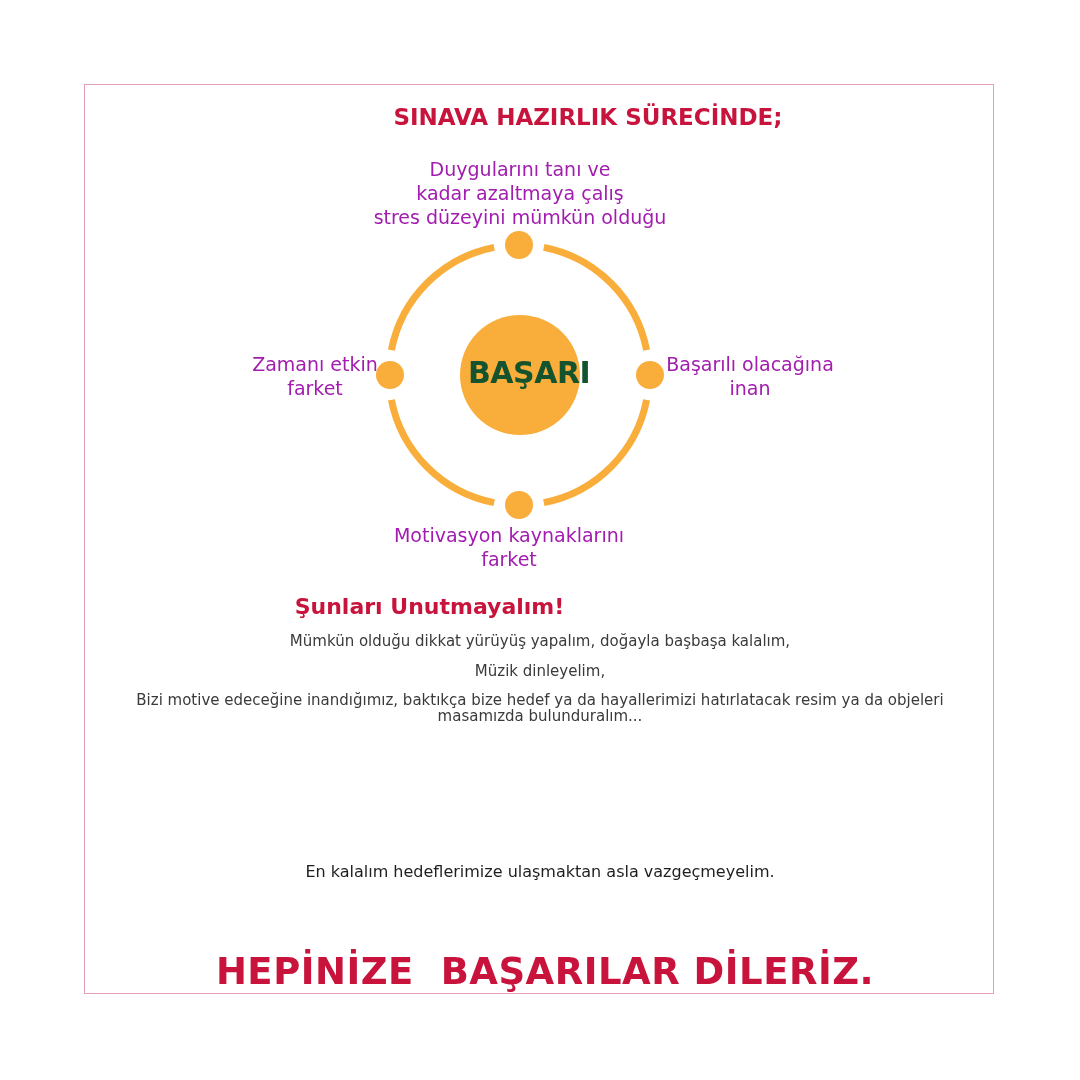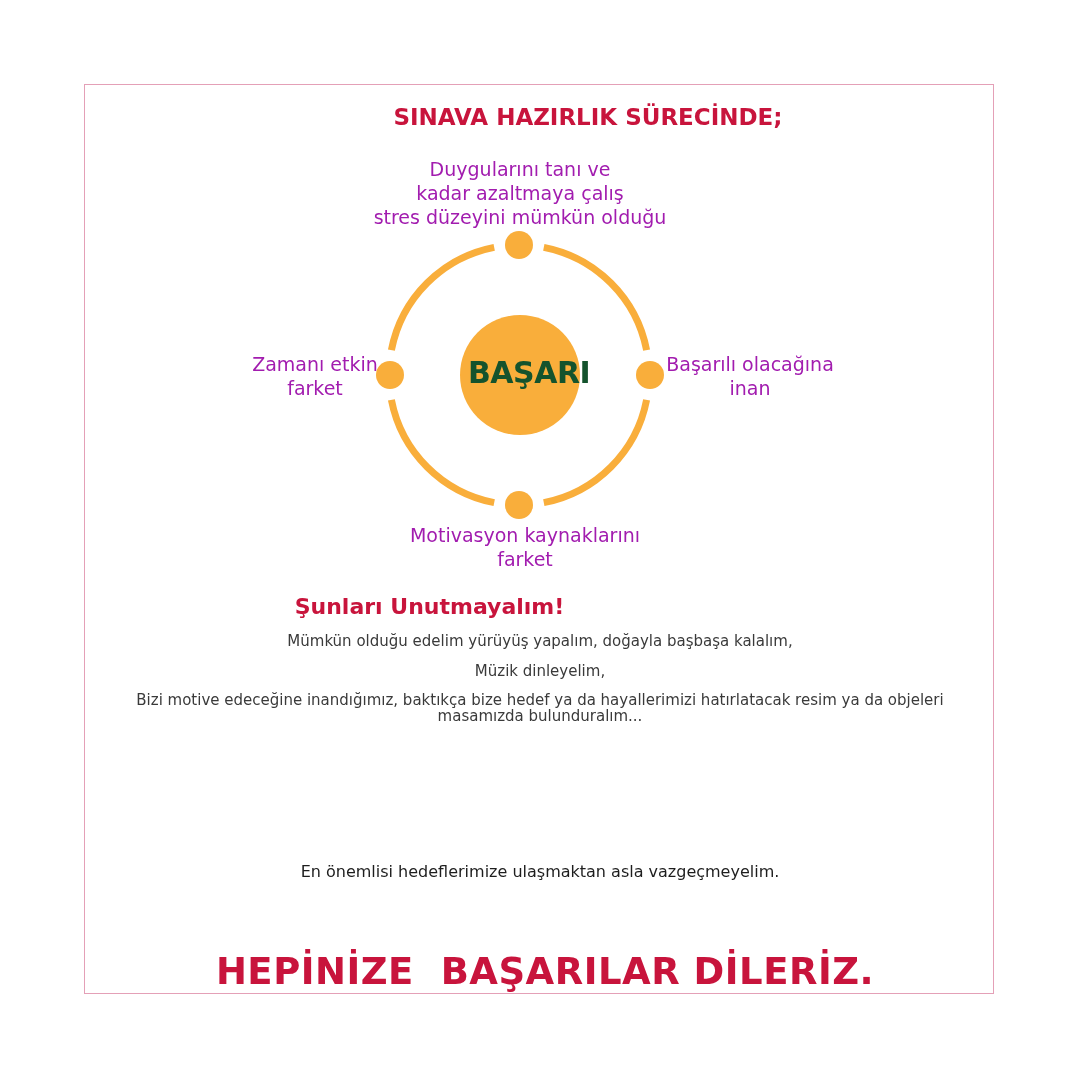--- a/index.html
+++ b/index.html
@@ -7,21 +7,21 @@
          font-family:"DejaVu Sans", "Liberation Sans", sans-serif; }
   .frame { position:absolute; left:84px; top:84px; width:910px; height:910px;
            border:1px solid #e4a0b7; box-sizing:border-box; }
   .abs { position:absolute; }
   .title { left:0; width:1080px; top:104px; text-align:center; color:#c8143c;
            font-weight:bold; font-size:23px; letter-spacing:0px;padding-left:48px; }
   .node-label { color:#a21caf; font-size:19px; line-height:24px; text-align:center; }
   .lbl-top { left:340px; width:360px; top:157px; }
   .lbl-left { left:230px; width:170px; top:352px; }
   .lbl-right { left:655px; width:190px; top:352px; }
-  .lbl-bottom { left:370px; width:310px; top:523px; }
+  .lbl-bottom { left:354px; width:310px; top:523px; }
   svg.diagram { position:absolute; left:0; top:0; width:1080px; height:1080px; }
   .center-label { left:460px; top:355px; width:120px; text-align:center;
                   font-weight:bold; font-size:30px; color:#14532d; letter-spacing:-0.5px;margin-left:8px; }
   .subtitle { left:0; width:859px; top:594px; text-align:center; color:#c8143c;
               font-weight:bold; font-size:22px; }
   .tips { left:110px; width:860px; top:632px; text-align:center; color:#3a3a3a; font-size:15px; }
   .tips p { margin:0 0 12px 0; line-height:18px; }
   .tips p.multi { line-height:16px; }
   .closing { left:0; width:1080px; top:862px; text-align:center; color:#1e1e1e; font-size:16px; }
   .footer { left:0; width:1090px; top:950px; text-align:center; color:#c8143c;
@@ -69,20 +69,20 @@
   <circle cx="650" cy="375" r="14" fill="#f9ae3b"></circle>
   <circle cx="519" cy="505" r="14" fill="#f9ae3b"></circle>
   <circle cx="520" cy="375" r="60" fill="#f9ae3b"></circle>
 </svg>
 
 <div class="abs center-label">BAŞARI</div>
 
 <div class="abs subtitle">Şunları Unutmayalım!</div>
 
 <div class="abs tips">
-  <p>Mümkün olduğu edelim yürüyüş yapalım, doğayla başbaşa kalalım,</p>
+  <p>Mümkün olduğu dikkat yürüyüş yapalım, doğayla başbaşa kalalım,</p>
   <p>Müzik dinleyelim,</p>
   <p class="multi">Bizi motive edeceğine inandığımız, baktıkça bize hedef ya da hayallerimizi hatırlatacak resim ya da objeleri masamızda bulunduralım...</p>
 </div>
 
-<div class="abs closing">En önemlisi hedeflerimize ulaşmaktan asla vazgeçmeyelim.</div>
+<div class="abs closing">En kalalım hedeflerimize ulaşmaktan asla vazgeçmeyelim.</div>
 
 <div class="abs footer">HEPİNİZE  BAŞARILAR DİLERİZ.</div>
 
 </body></html>

